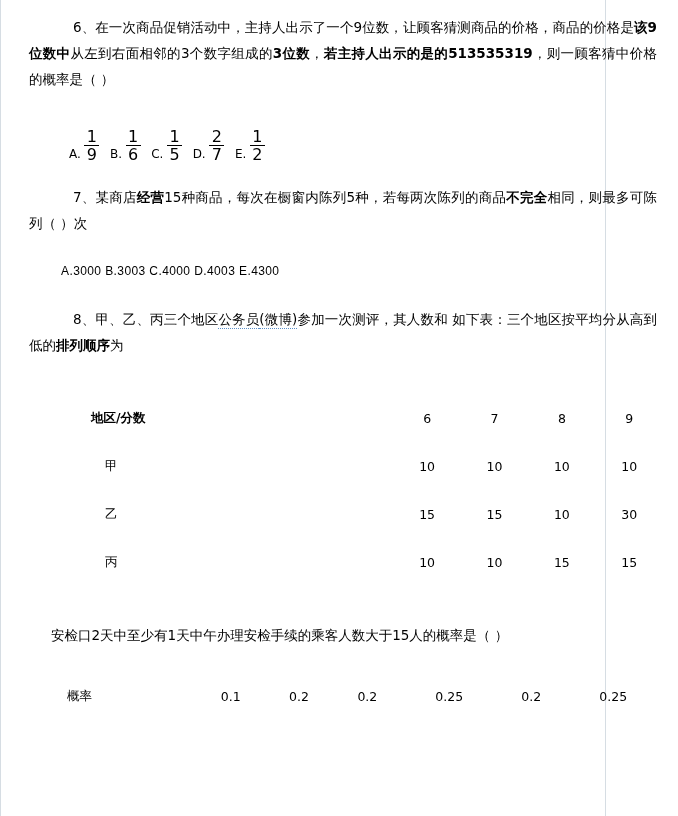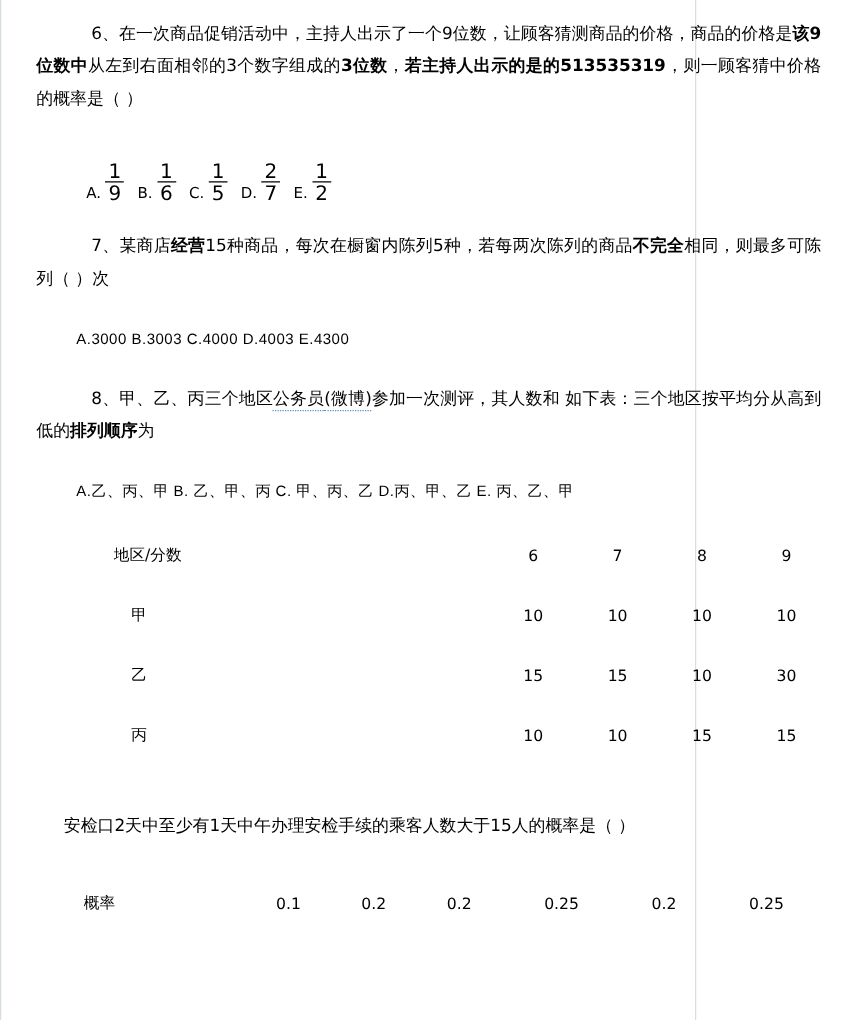--- a/index.html
+++ b/index.html
@@ -11,21 +11,21 @@
     width: 678px;
     height: 816px;
     font-family: "DejaVu Sans", "Liberation Sans", sans-serif;
     color: #000000;
     overflow: hidden;
     position: relative;
   }
   .page {
     position: absolute;
     left: 0; top: 0;
-    width: 557px;
+    width: 606px;
     height: 816px;
     box-sizing: border-box;
     border-left: 1px solid #d6dde3;
     border-right: 1px solid #d6dde3;
     background: #fff;
   }
   .content {
     position: absolute;
     left: 8px; top: 0;
     width: 662px;
@@ -100,21 +100,21 @@
   table.data td, table.data th {
     border: none;
     font-weight: normal;
     padding: 0;
     height: 48px;
     vertical-align: middle;
     text-align: center;
     white-space: nowrap;
   }
   table.data .hdr-first {
-    font-weight: normal;
+    font-weight: bold;
     text-align: left;
     padding-left: 22px;
   }
   table.data .row-first {
     text-align: left;
     padding-left: 36px;
   }
 
   .tbl-wrap-q8 { padding: 0 8px 0 60px; }
   .tbl-wrap-q9 { padding: 0 10px 0 40px; }
@@ -186,21 +186,20 @@
 
     <div class="spacer-md"></div>
     <div class="opts">A.3000  B.3003  C.4000  D.4003  E.4300</div>
 
     <div class="spacer-md"></div>
     <p class="q-para">
       <span class="indent"></span><span>8、</span><span>甲、乙、丙三个地区</span><span class="smarttag">公务员</span><span class="smarttag">(微博)</span><span>参加一次测评，其人数和 如下表：三个地区按平均分从高到低的</span><span class="b">排列顺序</span><span>为</span>
     </p>
 
     <div class="spacer-md"></div>
-    <div class="opts">A.乙、丙、甲 B. 乙、甲、丙 C. 甲、丙、乙 D.丙、甲、乙 E. 丙、乙、甲</div>
 
     <div class="spacer-sm"></div>
     <div class="tbl-wrap-q8">
       <table class="data q8">
         <tbody>
           <tr>
             <td class="hdr-first">地区/分数</td>
             <td>6</td>
             <td>7</td>
             <td>8</td>

